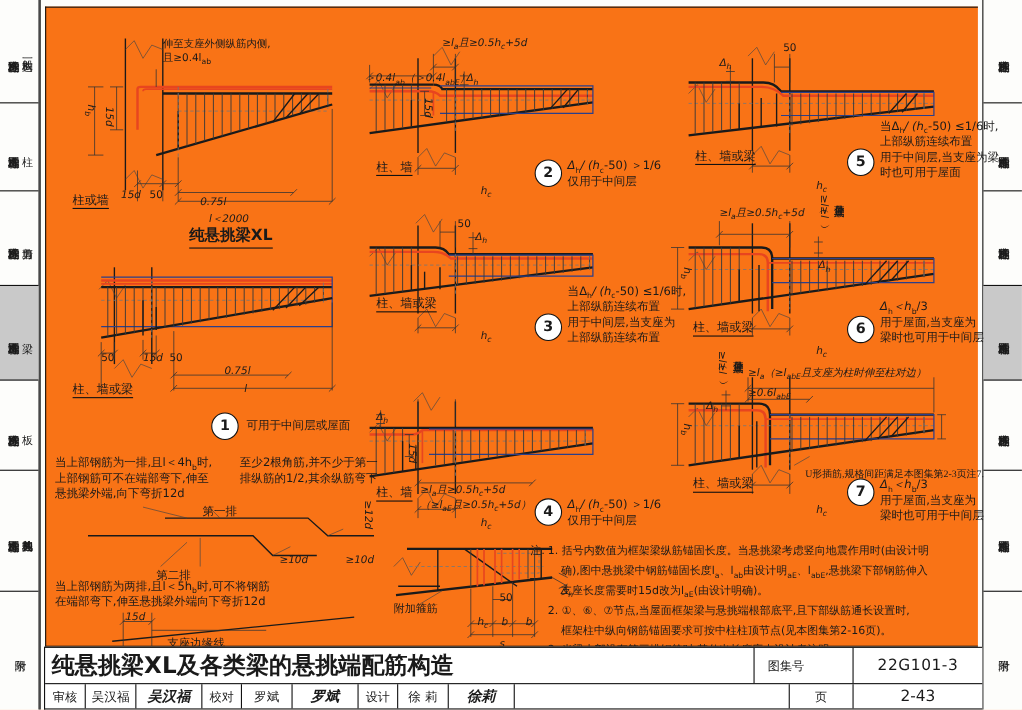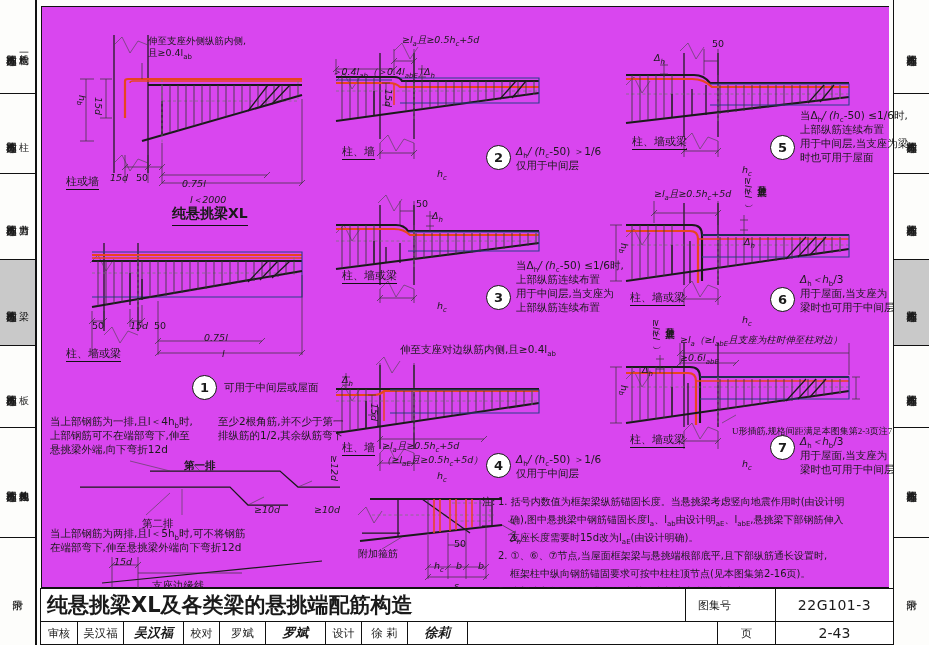--- a/index.html
+++ b/index.html
@@ -20,21 +20,21 @@
           font-size:10.5px;line-height:11.5px;letter-spacing:0px;white-space:nowrap;}
   .tab .v.small{font-size:10px;}
   .tab.active{background:#c9c9c9;}
   .tab.last{border-bottom:none;}
 
   
   #frame{position:absolute;left:36px;top:0;width:857px;height:645px;
          box-sizing:border-box;border-left:1.6px solid #111;}
   #inner{position:absolute;left:4px;top:6px;width:848px;height:582px;
          box-sizing:border-box;border:1.3px solid #111;border-right:none;
-         background:#d946ef;}
+         background:#f97316;}
 
   
   #titleblock{position:absolute;left:40px;top:588px;width:853px;height:57px;
               box-sizing:border-box;border:1.3px solid #111;border-right:none;
               display:flex;flex-direction:column;background:#fff;}
   .tb-row{display:flex;box-sizing:border-box;}
   .tb-top{height:33px;border-bottom:1.1px solid #111;gap:32px;}
   .tb-bot{height:22px;}
   .tb-title{flex:1;display:flex;align-items:center;padding-left:6px;
             font-size:21px;font-weight:bold;letter-spacing:0px;
@@ -490,21 +490,20 @@
 
         <path class="dimln" d="M38 36 L38 56 M34 36 L42 36 M34 56 L42 56"></path>
 
         <path class="dimln" d="M46 80 L150 80"></path>
         <g class="dimln">
               <path d="M43 83 L49 77"></path>
               <path d="M147 83 L153 77"></path>
             </g>
       </svg>
     </div>
-    <div class="txt" style="left:358px;top:336px;"><span>伸至支座对边纵筋内侧,且≥0.4l</span><sub style="font-size:7px">ab</sub></div>
     <div class="txt dim ital" style="left:300px;top:366px;"><span>Δ</span><sub style="font-size:7px">h</sub></div>
     <div class="txt dim ital" style="left:326px;top:396px;writing-mode:vertical-rl;">15d</div>
     <div class="txt dim ital" style="left:340px;top:432px;"><span>≥l</span><sub style="font-size:7px">a</sub><span>且≥0.5h</span><sub style="font-size:7px">c</sub><span>+5d</span></div>
     <div class="txt dim ital" style="left:340px;top:446px;"><span>（≥l</span><sub style="font-size:7px">aE</sub><span>且≥0.5h</span><sub style="font-size:7px">c</sub><span>+5d）</span></div>
     <div class="txt ul" style="left:300px;top:434px;font-size:11px;">柱、墙</div>
     <div class="txt dim ital" style="left:395px;top:462px;"><span>h</span><sub style="font-size:7px">c</sub></div>
     <div class="num" style="left:444px;top:446px;">4</div>
     <div class="txt" style="left:474px;top:446px;"><span class="ital">Δ</span><sub style="font-size:7px">h</sub><span class="ital">/ (h</span><sub style="font-size:7px">c</sub><span>-50) ＞1/6</span></div>
     <div class="txt" style="left:474px;top:460px;">仅用于中间层</div>
 
@@ -746,21 +745,21 @@
         <path class="lnM" d="M100 18 L230 18 L248 34 L290 34"></path>
         <path class="lnM" d="M30 34 L180 34 L198 52 L238 52"></path>
         <path class="thin" d="M80 8 L120 18"></path>
         <path class="thin" d="M150 18 L140 8"></path>
         <path class="thin" d="M96 62 L120 40"></path>
         <path class="thin" d="M132 62 L132 36"></path>
         <path class="thin" d="M198 52 L214 44"></path>
         <path class="thin" d="M248 34 L262 28"></path>
       </svg>
     </div>
-    <div class="txt" style="left:142px;top:452px;font-weight:bold;">第一排</div>
+    <div class="txt" style="left:142px;top:452px;">第一排</div>
     <div class="txt" style="left:100px;top:510px;">第二排</div>
     <div class="txt dim ital" style="left:212px;top:496px;">≥10d</div>
     <div class="txt dim ital" style="left:272px;top:496px;">≥10d</div>
     <div class="txt dim ital" style="left:286px;top:448px;writing-mode:vertical-rl;">≥12d</div>
 
     <div class="txt" style="left:8px;top:520px;"><span>当上部钢筋为两排,且l＜5h</span><sub style="font-size:7px">b</sub><span>时,可不将钢筋</span></div>
     <div class="txt" style="left:8px;top:534px;">在端部弯下,伸至悬挑梁外端向下弯折12d</div>
 
     <div class="svgwrap" style="left:50px;top:548px;">
       <svg width="240" height="40" viewBox="0 0 240 40">

